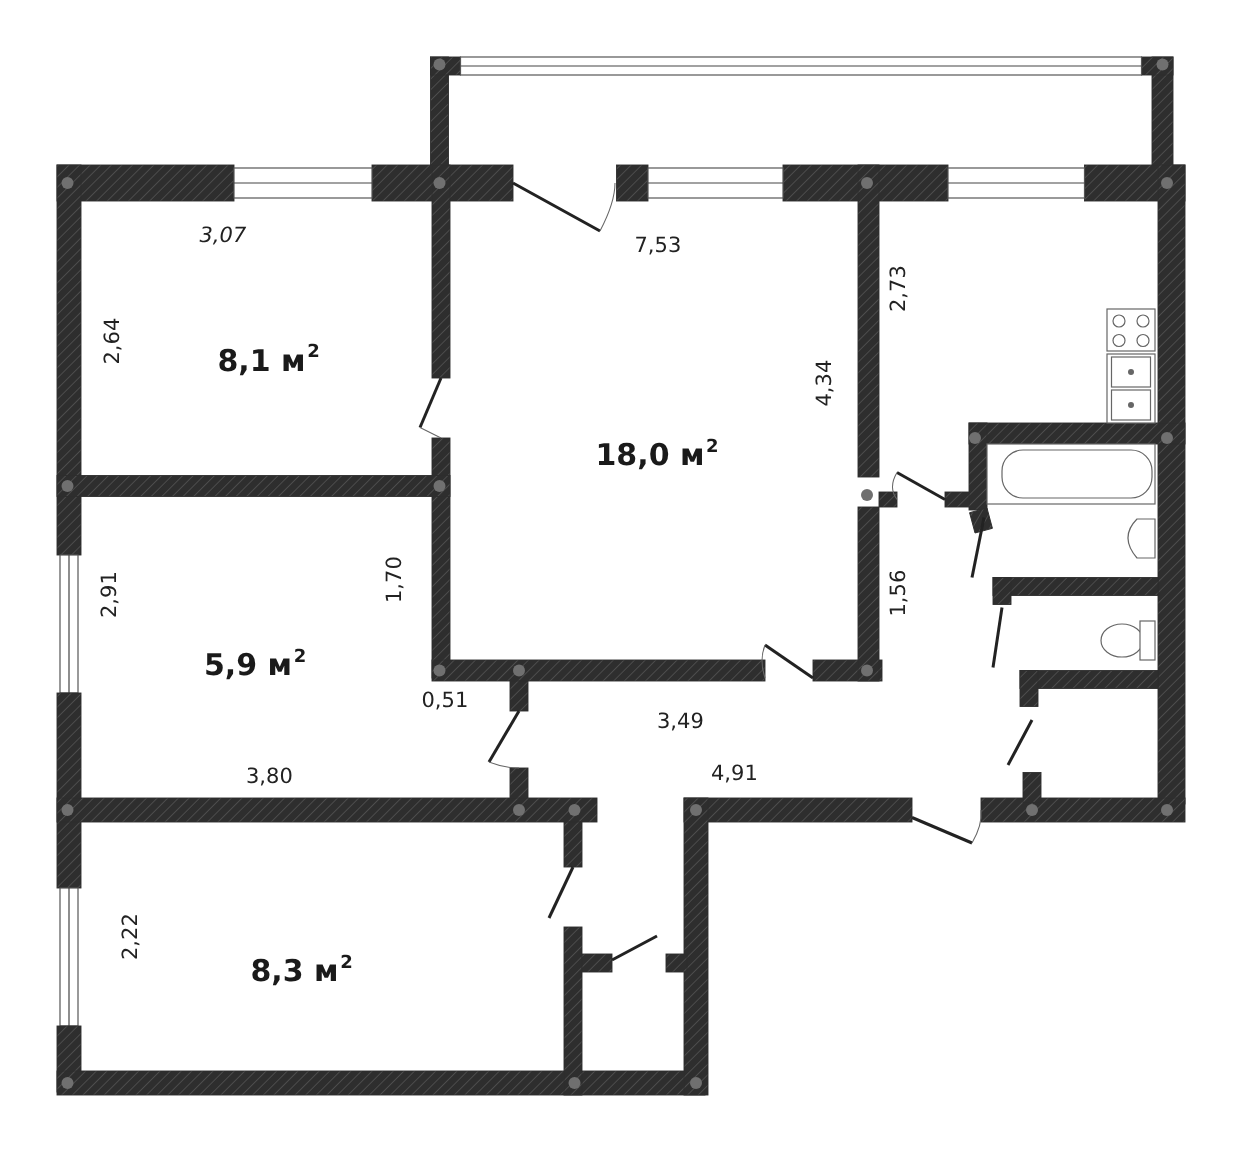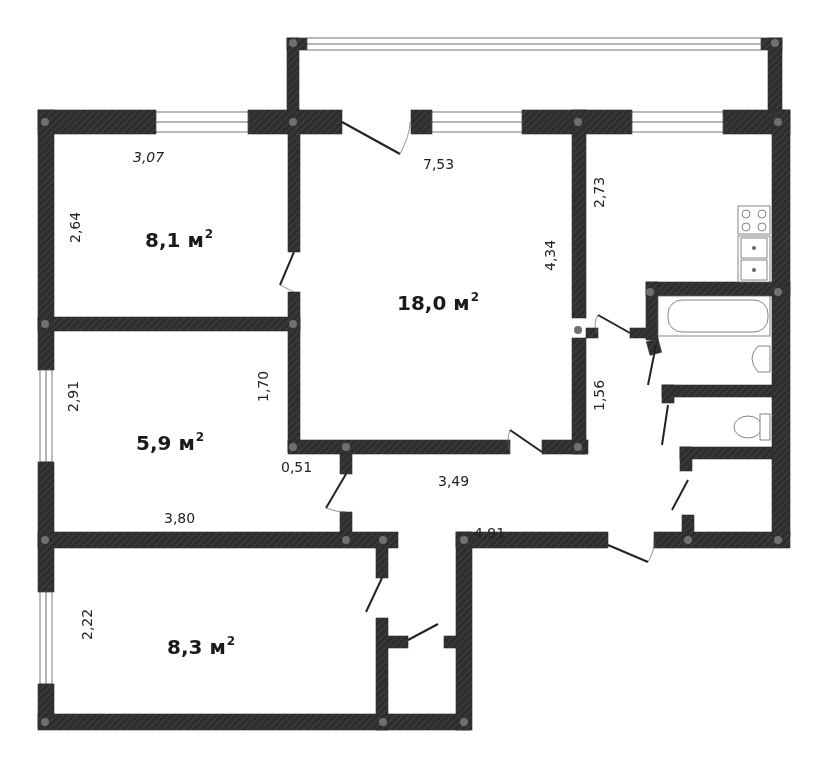--- a/index.html
+++ b/index.html
@@ -186,17 +186,17 @@
 
 <div class="lbl v" style="left:592px;top:208px;">2,73</div>
 
 <div class="lbl v" style="left:66px;top:412px;">2,91</div>
 <div class="lbl v" style="left:256px;top:402px;">1,70</div>
 <div class="area" style="left:136px;top:433px;"><span>5,9</span> <span>м</span><sup>2</sup></div>
 <div class="lbl" style="left:164px;top:511px;">3,80</div>
 
 <div class="lbl" style="left:281px;top:460px;">0,51</div>
 <div class="lbl" style="left:414px;top:474px;margin-left:24px;">3,49</div>
-<div class="lbl" style="left:474px;top:509px;margin-top:17px;">4,91</div>
+<div class="lbl" style="left:474px;top:509px;">4,91</div>
 <div class="lbl v" style="left:592px;top:411px;">1,56</div>
 
 <div class="lbl v" style="left:80px;top:640px;">2,22</div>
 <div class="area" style="left:167px;top:637px;"><span>8,3</span> <span>м</span><sup>2</sup></div>
 
 </body></html>

